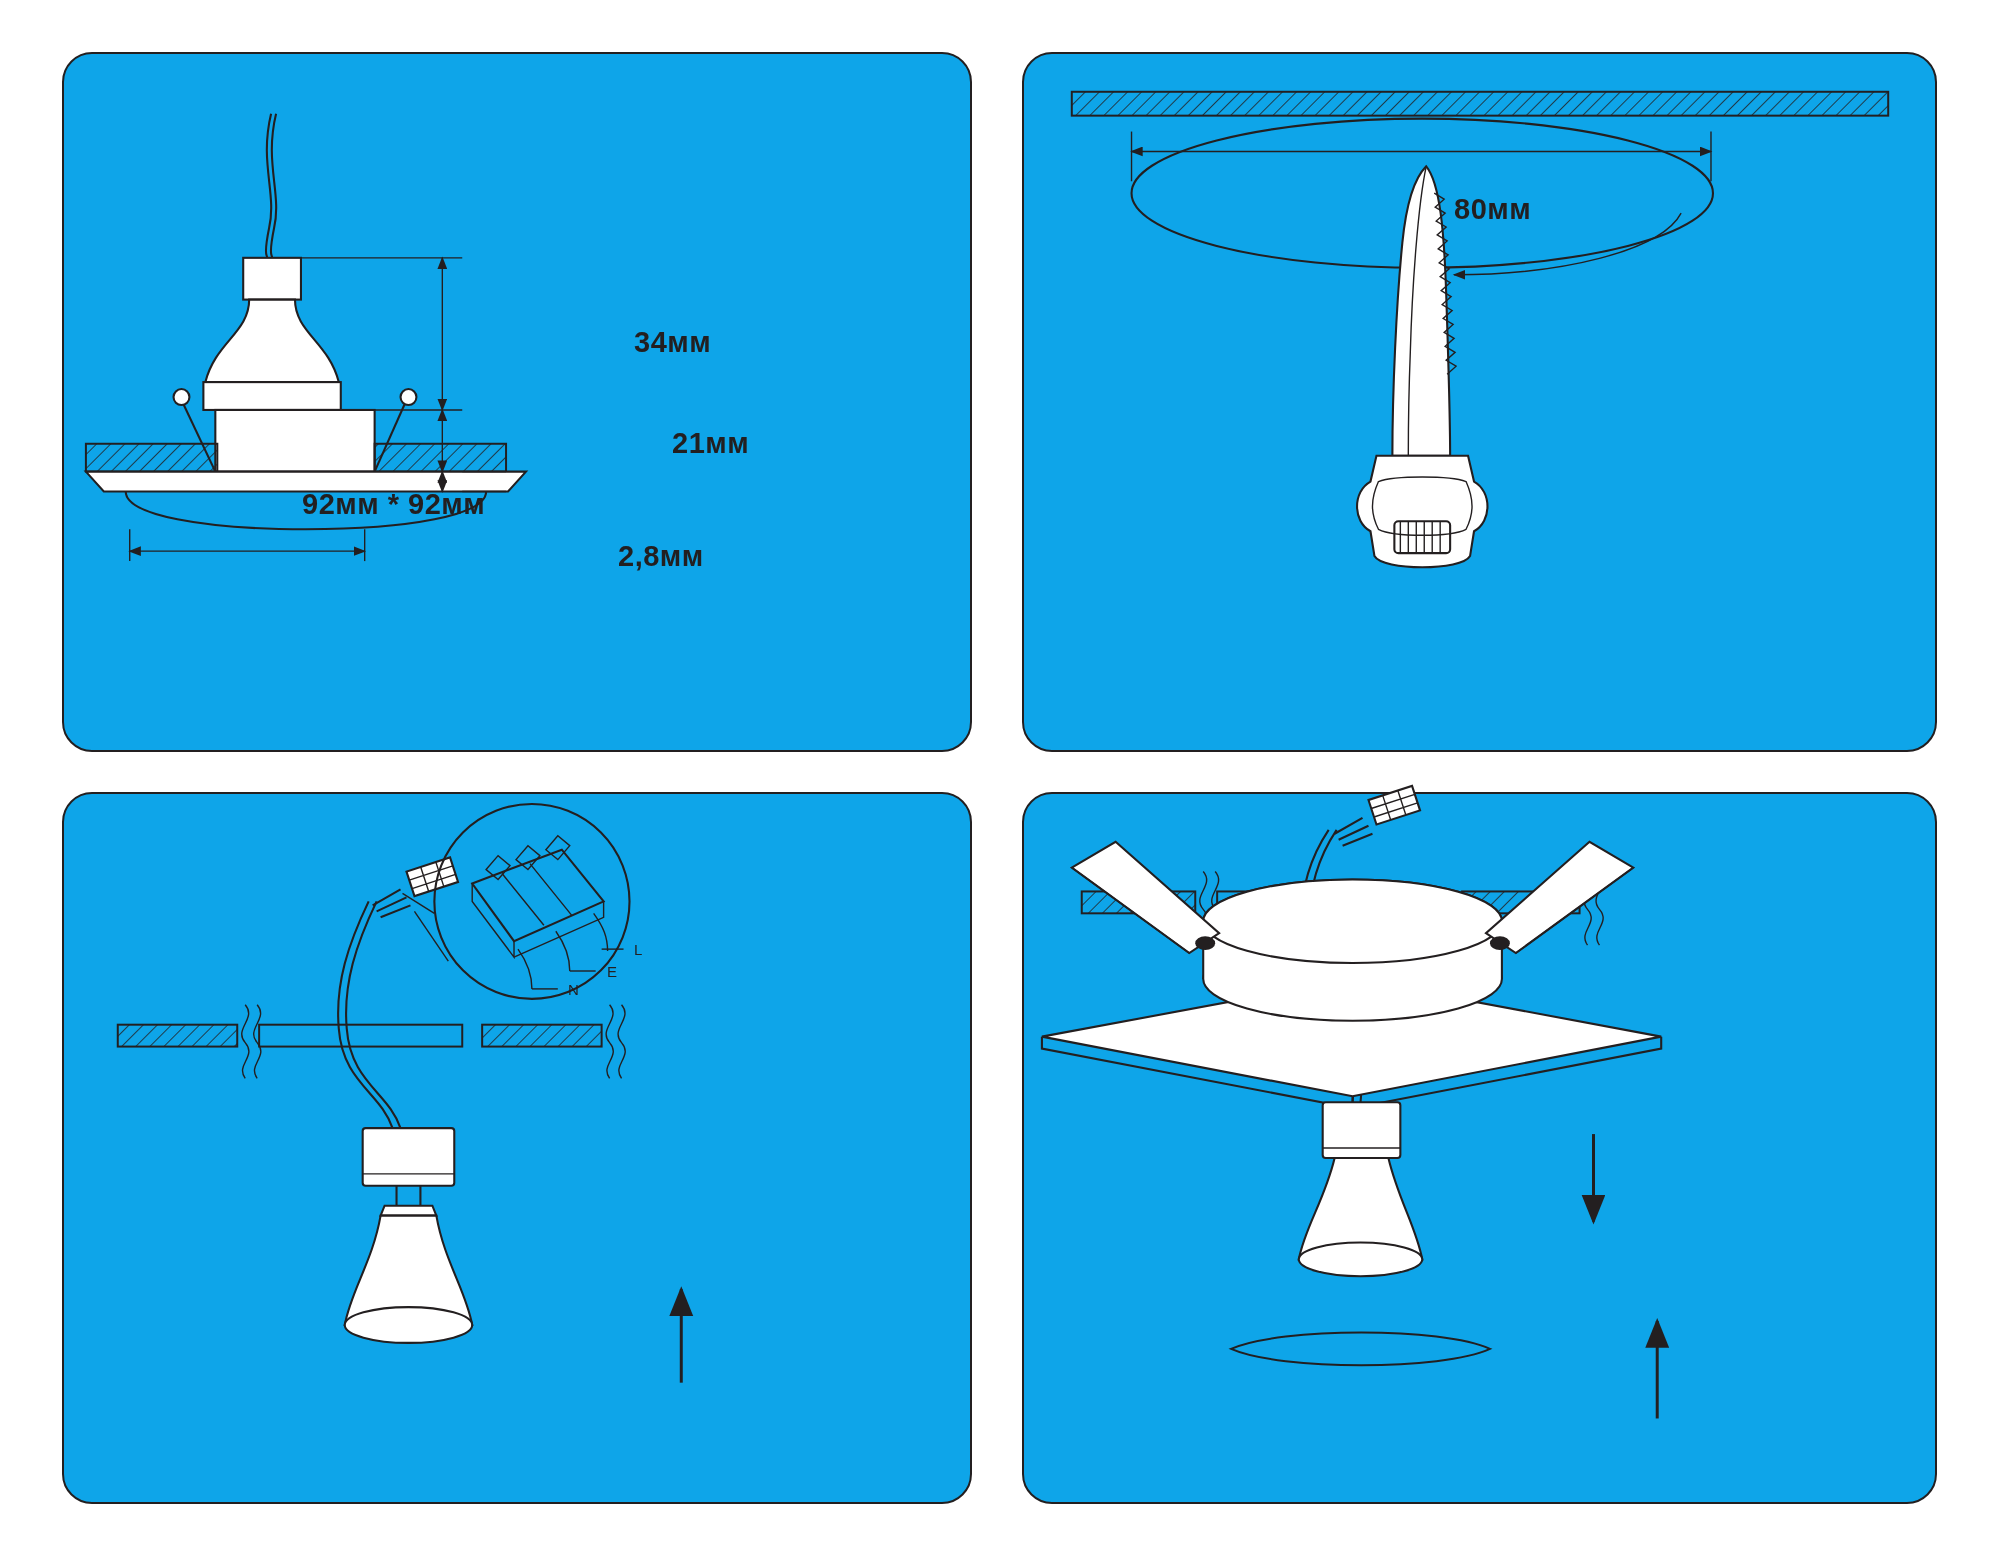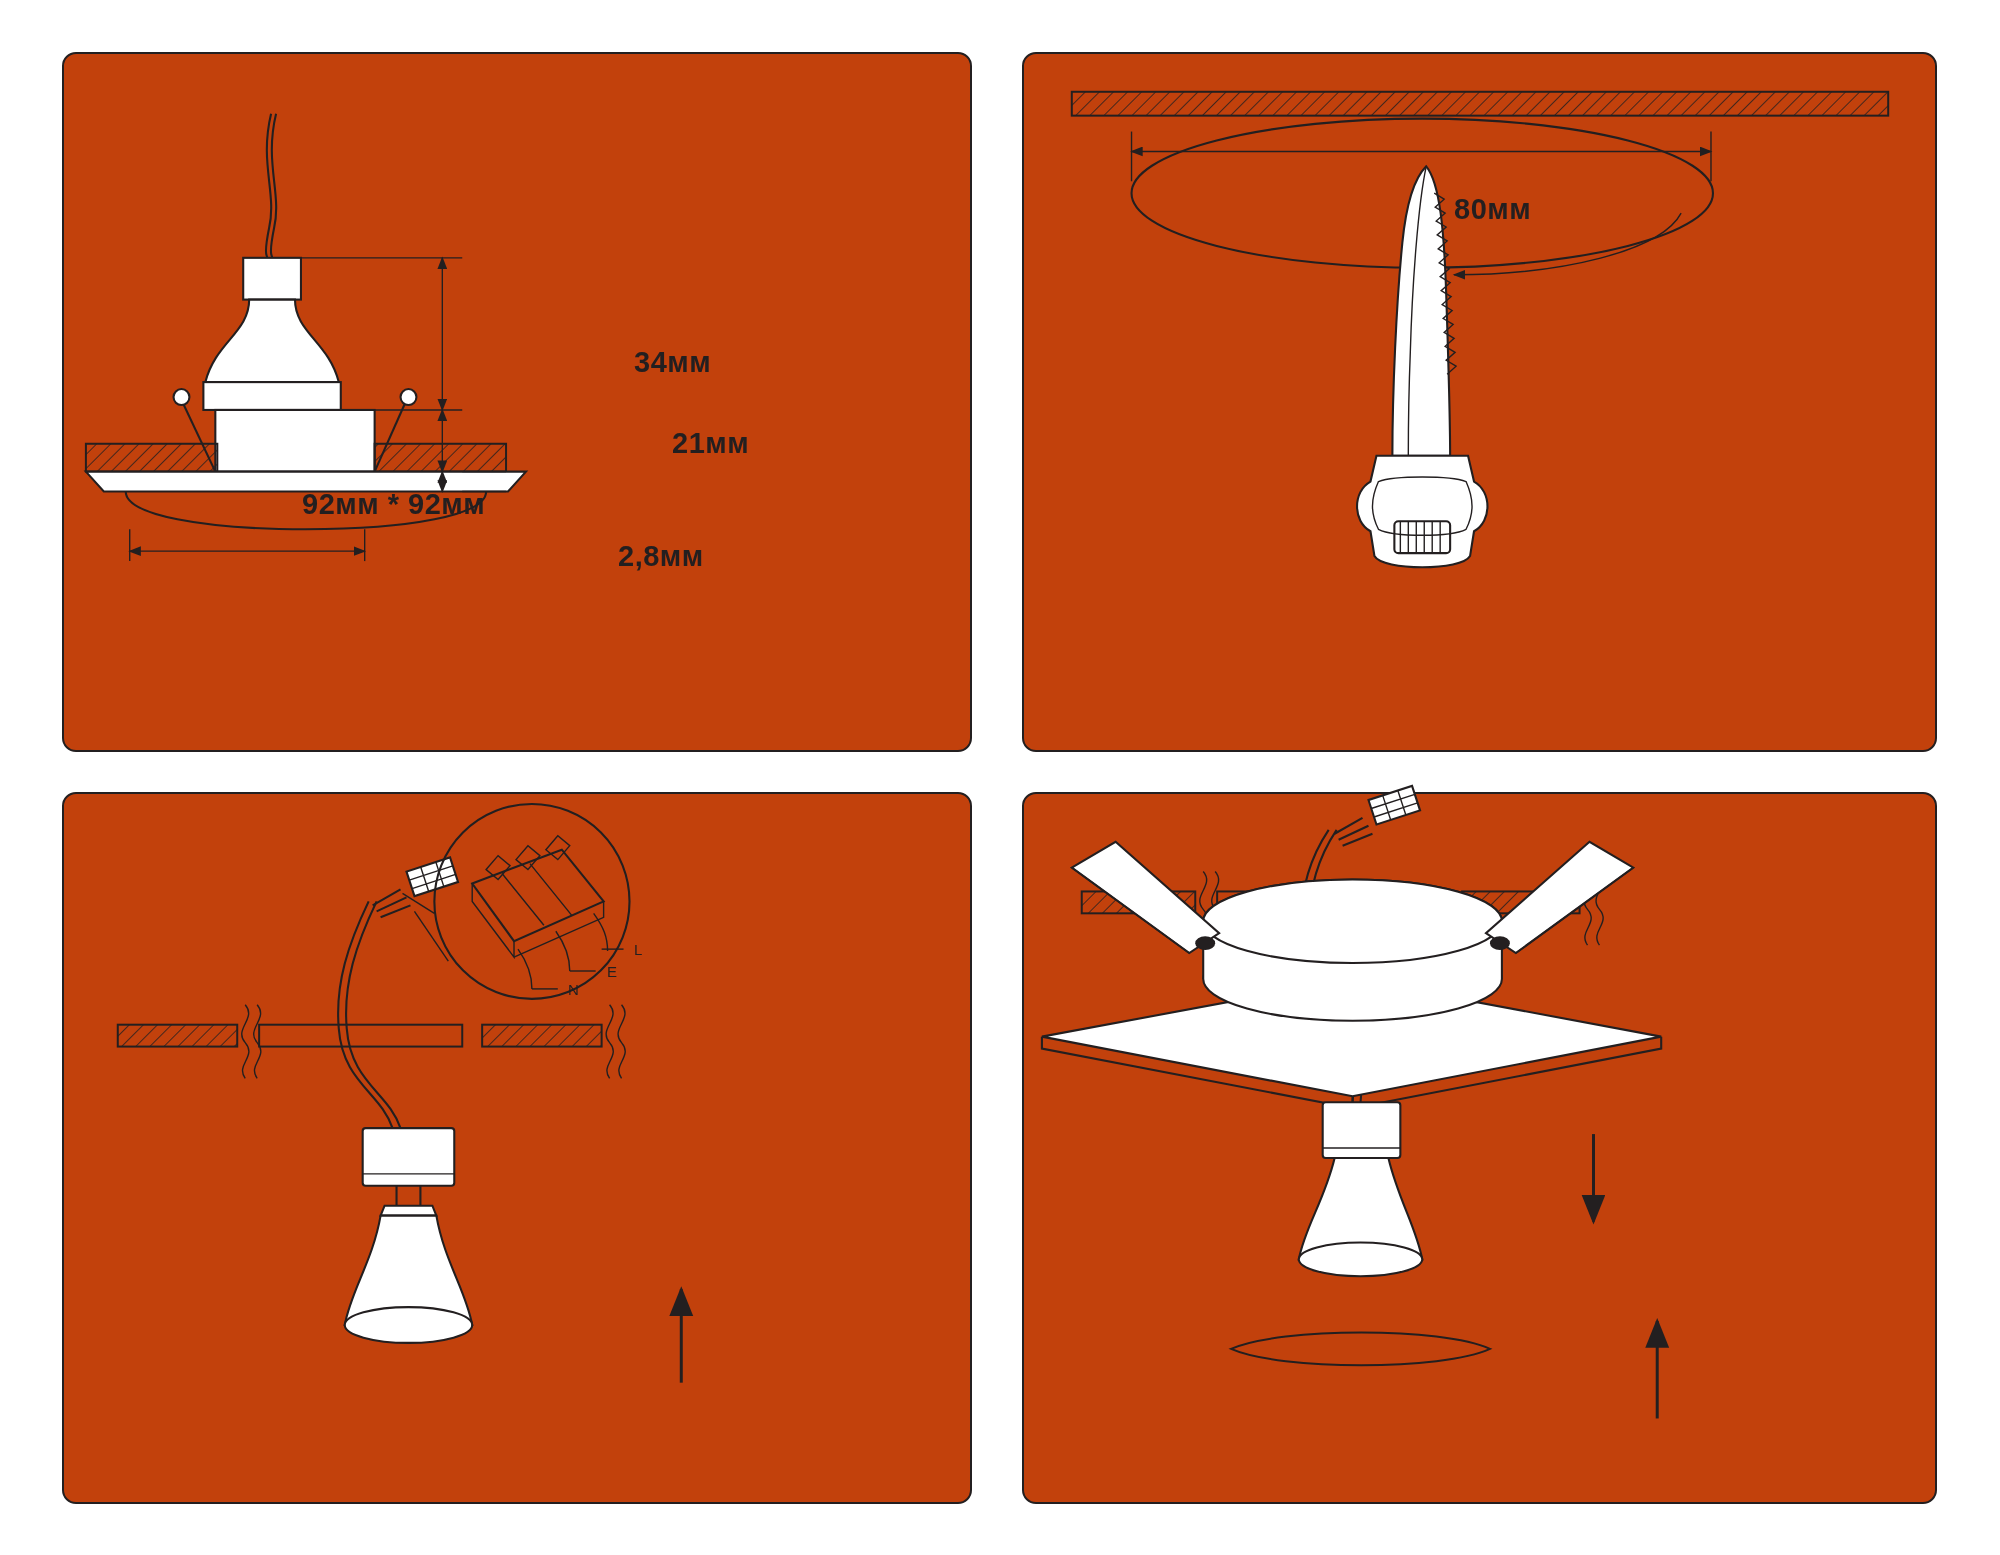--- a/index.html
+++ b/index.html
@@ -15,22 +15,22 @@
     overflow: hidden;
   }
   .sheet {
     position: relative;
     width: 2000px;
     height: 1555px;
   }
   .panel {
     position: absolute;
     border: 2px solid #231f20;
-    border-radius: 14px;
-    background: #c2410c;
+    border-radius: 30px;
+    background: #0ea5e9;
     box-sizing: border-box;
   }
   #panel-1 { left: 62px;  top: 52px;  width: 910px; height: 700px; }
   #panel-2 { left: 1022px; top: 52px;  width: 915px; height: 700px; }
   #panel-3 { left: 62px;  top: 792px; width: 910px; height: 712px; }
   #panel-4 { left: 1022px; top: 792px; width: 915px; height: 712px; }
   .panel svg {
     position: absolute;
     left: 0;
     top: 0;
@@ -110,21 +110,21 @@
 
       <line class="ln-thin" x1="380" y1="358" x2="380" y2="420" marker-start="url(#arrB)" marker-end="url(#arrA)"></line>
 
       <line class="ln-thin" x1="380" y1="420" x2="380" y2="440" marker-start="url(#arrB)" marker-end="url(#arrA)"></line>
 
       <line class="ln-thin" x1="66" y1="478" x2="66" y2="510"></line>
       <line class="ln-thin" x1="302" y1="478" x2="302" y2="510"></line>
       <line class="ln-thin" x1="66" y1="500" x2="302" y2="500" marker-start="url(#arrB)" marker-end="url(#arrA)"></line>
     </svg>
 
-    <div class="dim-label" style="left:570px; top:272px;margin-top:20px;">34мм</div>
+    <div class="dim-label" style="left:570px; top:272px;">34мм</div>
     <div class="dim-label" style="left:608px; top:373px;">21мм</div>
     <div class="dim-label" style="left:554px; top:472px;margin-top:14px;">2,8мм</div>
     <div class="dim-label" style="left:238px; top:434px;">92мм * 92мм</div>
   </div>
 
   <div class="panel" id="panel-2">
     <svg viewBox="0 0 915 700" preserveAspectRatio="none">
       <defs>
         <pattern id="hatch2" width="10" height="10" patternTransform="rotate(45)" patternUnits="userSpaceOnUse">
           <line x1="0" y1="0" x2="0" y2="10" stroke="#231f20" stroke-width="1.6"></line>

